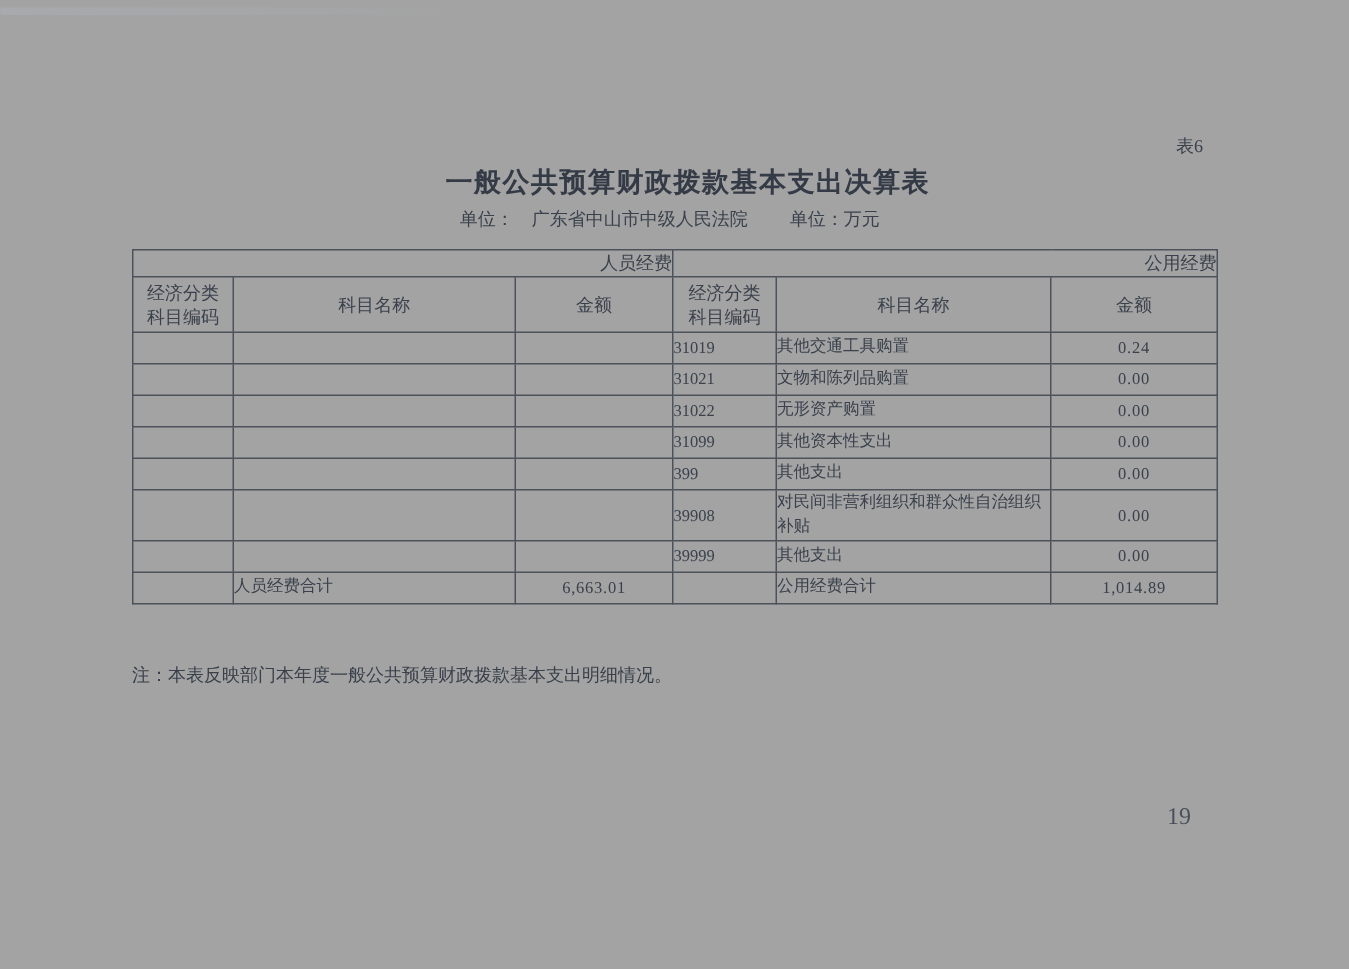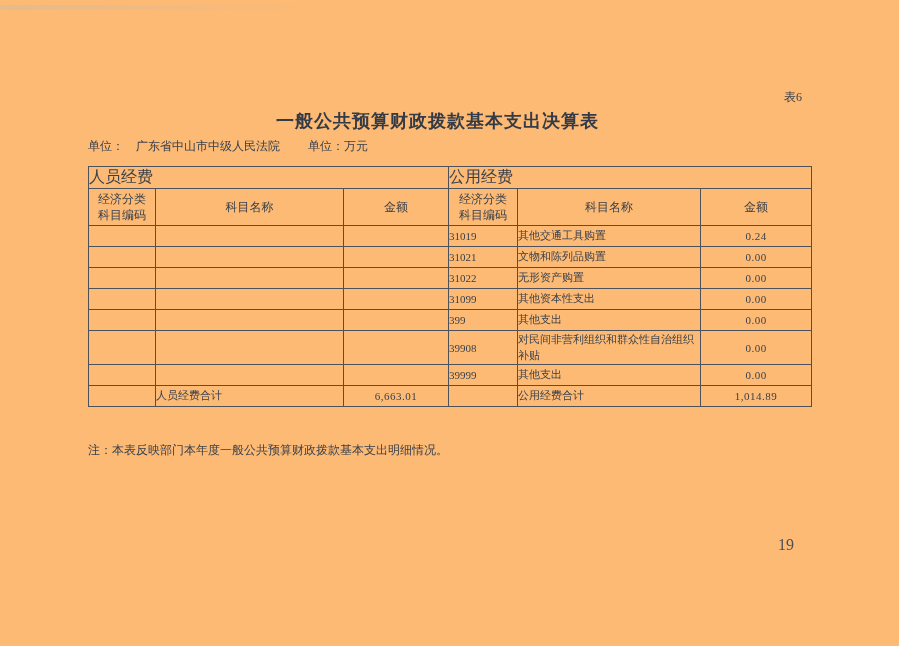--- a/index.html
+++ b/index.html
@@ -1,53 +1,53 @@
 <!DOCTYPE html>
 <html><head>
 <meta charset="utf-8">
 <style>
   html, body { margin: 0; padding: 0; background: #e8e8e8; }
   .page {
     position: relative;
     width: 899px;
     height: 646px;
     margin: 0 auto;
-    background: #fdba74;
+    background: #a3a3a3;
     overflow: hidden;
     font-family: "Liberation Serif", "DejaVu Serif", serif;
     color: #3a414c;
   }
   .scan-smudge {
     position: absolute;
     top: 5px; left: 0;
     width: 330px; height: 5px;
     background: linear-gradient(90deg, rgba(176,186,198,0.30), rgba(176,186,198,0.0));
     border-radius: 3px;
   }
   .sheet-label {
     position: absolute;
     top: 89px; left: 784px;
     font-size: 12px;
   }
   .doc-title {
     position: absolute;
-    top: 109px; left: 76px;
+    top: 109px; left: 97px;
     width: 723px;
     text-align: center;
     font-size: 18px;
     font-weight: bold;
     letter-spacing: 1px;
     color: #343b46;
   }
   .unit-row {
     position: absolute;
     top: 138px; left: 88px;
     width: 723px;
     display: flex;
-    justify-content: flex-start;
+    justify-content: center;
     font-size: 12px;
     gap: 28px;
   }
   .unit-left .unit-value { margin-left: 12px; }
   .unit-right { padding-right: 6px; }
 
   table.budget {
     position: absolute;
     top: 166px; left: 88px;
     width: 723px;
@@ -56,21 +56,21 @@
     font-size: 11px;
   }
   table.budget td, table.budget th {
     border: 1px solid #4d525a;
     padding: 0;
     font-weight: normal;
     color: #3a414c;
     overflow: hidden;
   }
   tr.group-row { height: 17px; }
-  tr.group-row th { font-size: 16px; text-align: left; }
+  tr.group-row th { font-size: 12px; text-align: right; }
   tr.colhead-row { height: 37px; }
   tr.colhead-row th { font-size: 12px; text-align: center; line-height: 1.35; }
   tr.data-row { height: 21px; }
   tr.data-row.row-tall { height: 34px; }
   tr.total-row { height: 21px; }
 
   td.c-code { padding-left: 8px; text-align: left; }
   td.c-name { padding-left: 8px; padding-right: 5px; text-align: left; line-height: 1.45; }
   td.c-amt  { padding-right: 10px; text-align: center; letter-spacing: 0.5px; }
 

